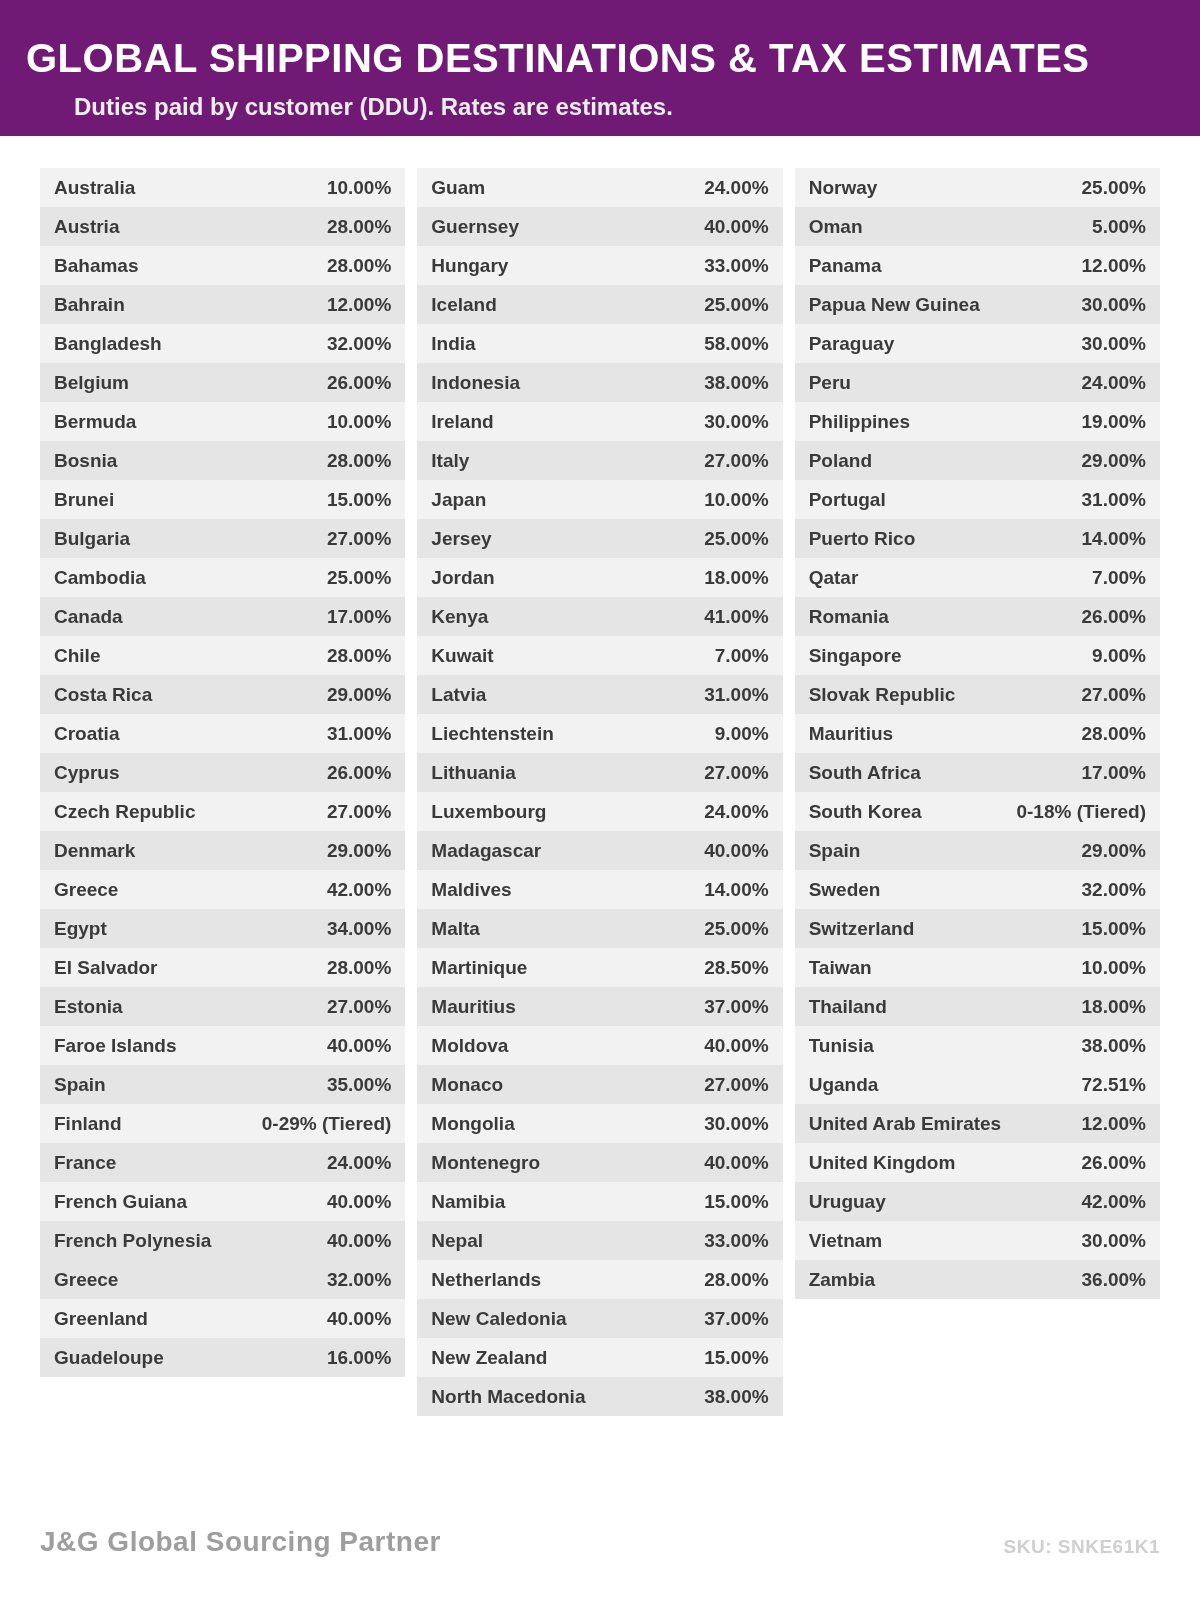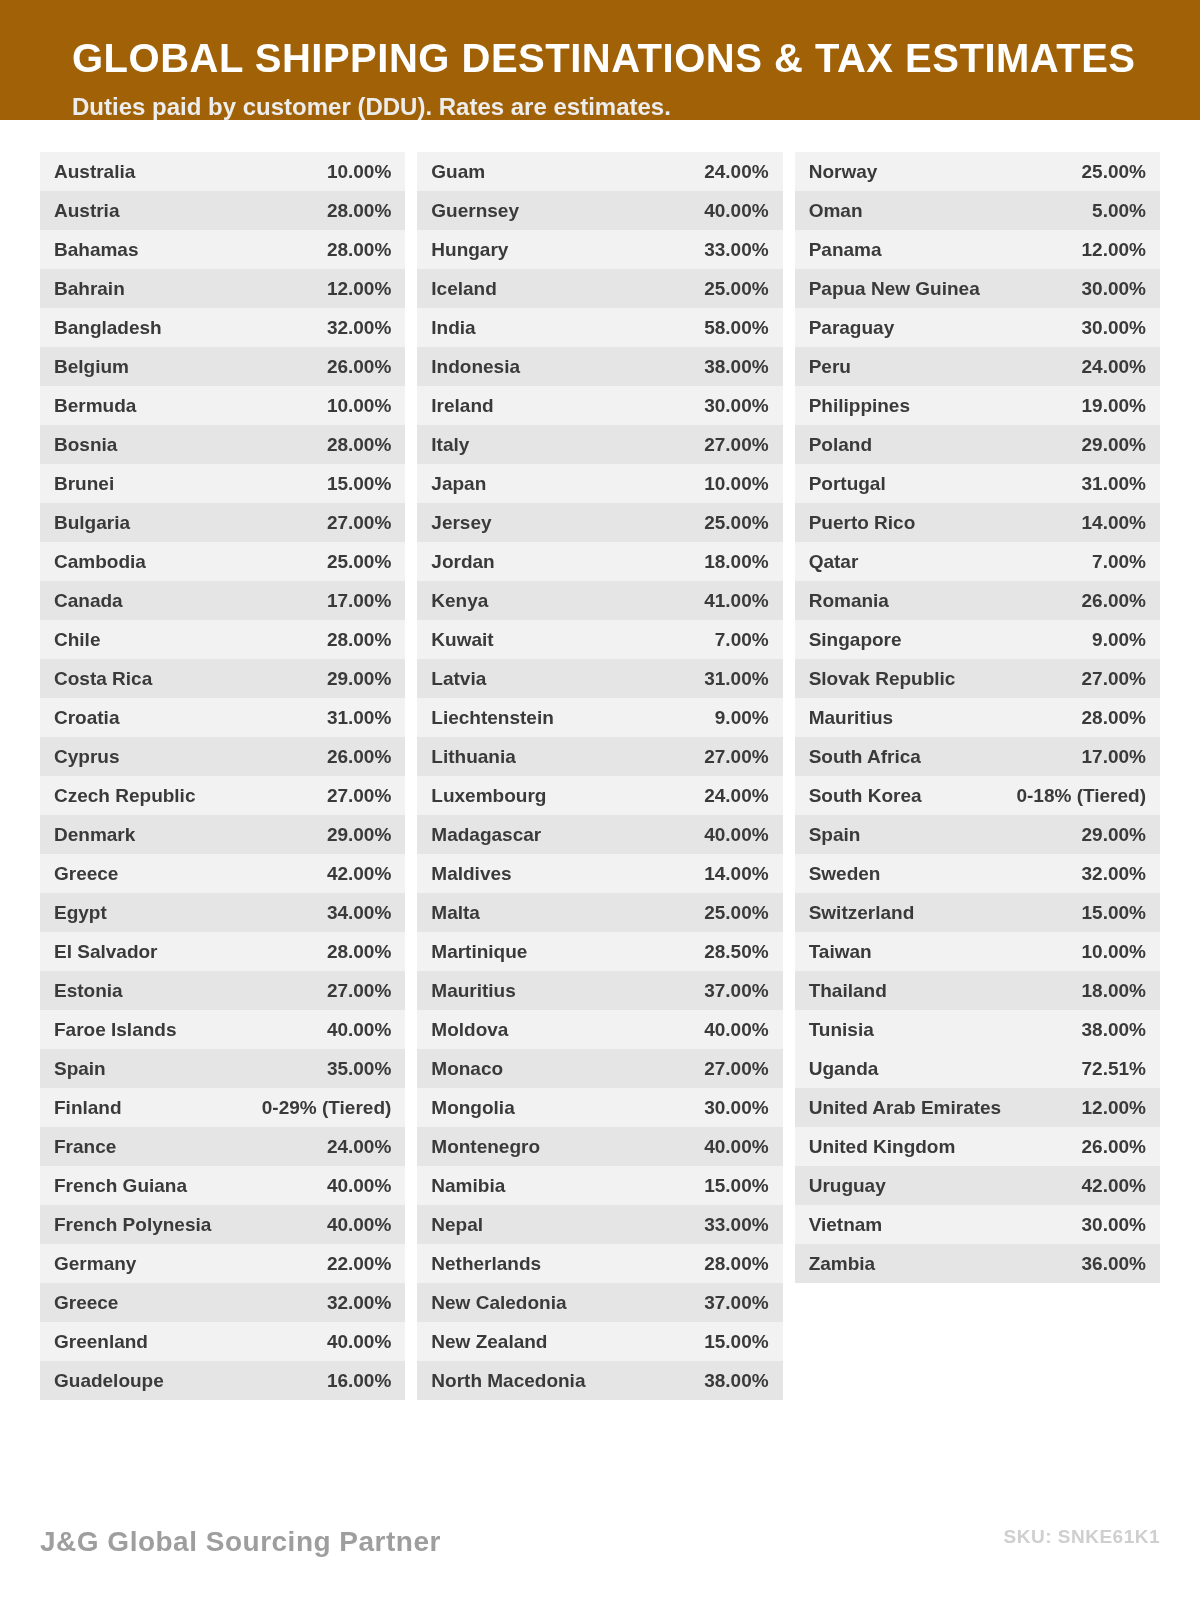--- a/index.html
+++ b/index.html
@@ -6,37 +6,38 @@
   html, body { background: #ffffff; }
   body {
     width: 1200px;
     height: 1600px;
     position: relative;
     font-family: "Liberation Sans", "DejaVu Sans", sans-serif;
     color: #3a3a3a;
     overflow: hidden;
   }
   .header {
-    background: #a16207;
+    background: #701a75;
     width: 1200px;
-    padding: 36px 50px 30px 72px;
-    height: 120px;
+    padding: 36px 50px 30px 26px;
+    height: 136px;
   }
   .header .title {
     color: #ffffff;
     font-size: 40px;
     font-weight: 800;
     letter-spacing: 0.5px;
     white-space: nowrap;
   }
   .header .subtitle {
     color: #ededed;
     font-size: 24px;
     font-weight: 700;
     margin-top: 12px;
+    margin-left: 48px;
   }
   .table-area {
     display: flex;
     gap: 12px;
     padding: 32px 40px 0 40px;
     justify-content: space-between;
   }
   .col {
     flex: 1 1 0;
     display: flex;
@@ -64,21 +65,21 @@
     text-align: right;
     margin-left: 8px;
   }
   .footer {
     position: absolute;
     left: 40px;
     right: 40px;
     bottom: 42px;
     display: flex;
     justify-content: space-between;
-    align-items: flex-start;
+    align-items: flex-end;
   }
   .footer .brand {
     color: #9e9e9e;
     font-size: 28px;
     font-weight: 800;
     letter-spacing: 0.5px;
   }
   .footer .sku {
     color: #cfcfcf;
     font-size: 19px;
@@ -201,24 +202,20 @@
         <span class="rate">24.00%</span>
       </div>
       <div class="row odd">
         <span class="country">French Guiana</span>
         <span class="rate">40.00%</span>
       </div>
       <div class="row even">
         <span class="country">French Polynesia</span>
         <span class="rate">40.00%</span>
       </div>
-      <div class="row odd">
-        <span class="country">Germany</span>
-        <span class="rate">22.00%</span>
-      </div>
       <div class="row even">
         <span class="country">Greece</span>
         <span class="rate">32.00%</span>
       </div>
       <div class="row odd">
         <span class="country">Greenland</span>
         <span class="rate">40.00%</span>
       </div>
       <div class="row even">
         <span class="country">Guadeloupe</span>

